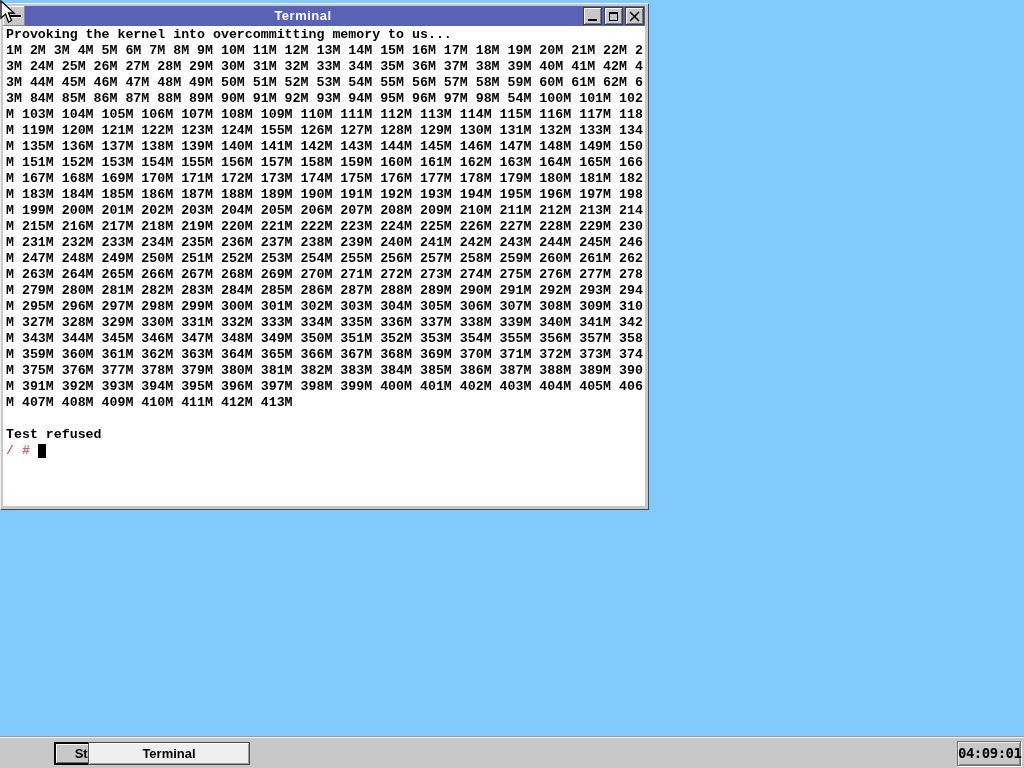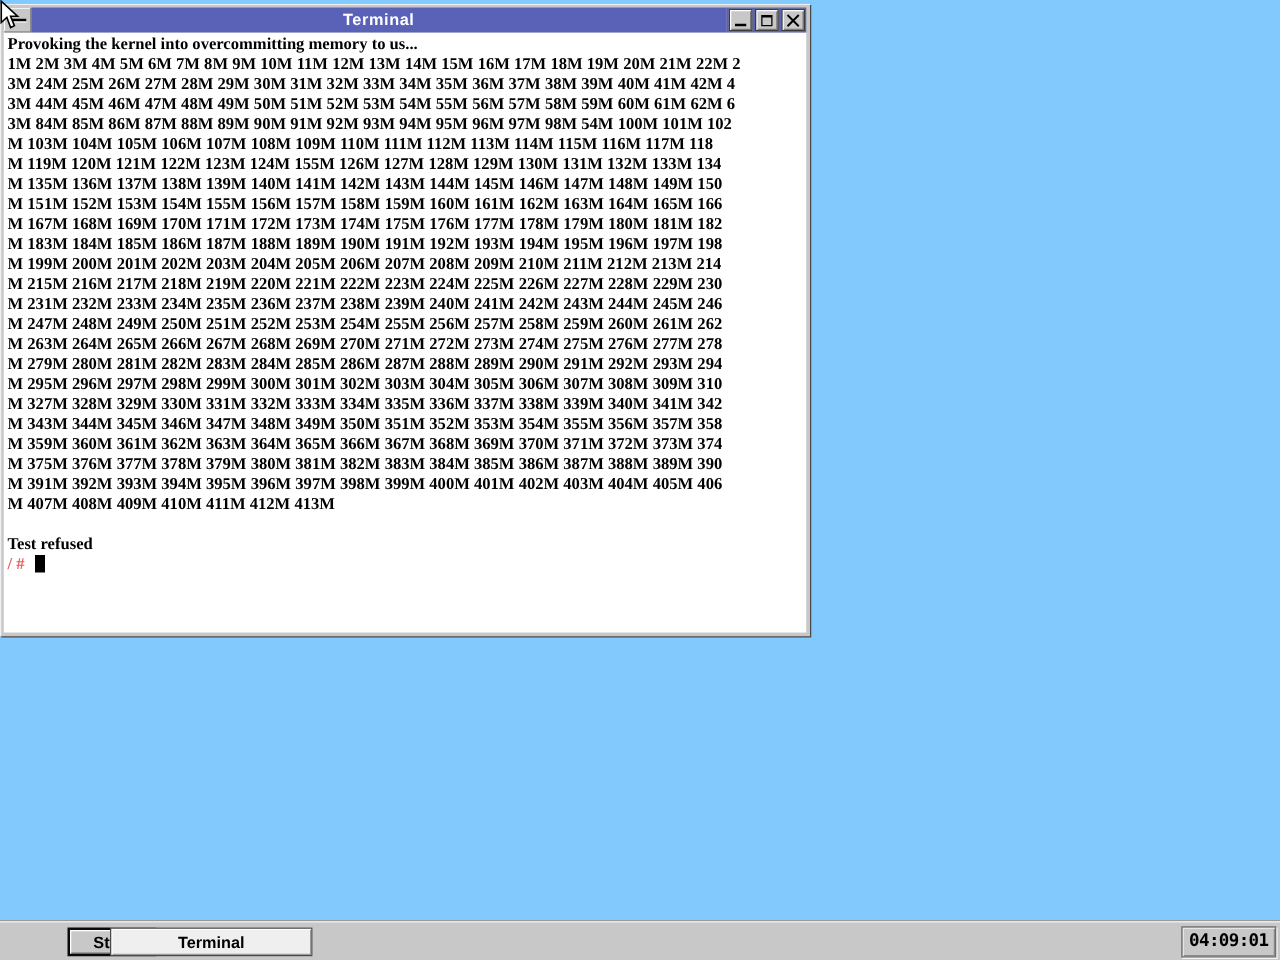--- a/index.html
+++ b/index.html
@@ -44,21 +44,21 @@
     display: flex; align-items: center; justify-content: center;
     position: relative; cursor: default;
   }
   .glyph-min { position: absolute; bottom: 3px; left: 4px; width: 9px; height: 2px; background: #000; }
   .glyph-max { width: 9px; height: 9px; border: 1px solid #000; border-top-width: 2px; }
   .glyph-close { width: 11px; height: 11px; }
 
   .terminal {
     background: #ffffff; width: 642px; height: 480px;
     overflow: hidden;
-    font-family: Liberation Serif, serif;
+    font-family: Liberation Mono, monospace;
     font-size: 13.28px; font-weight: bold;
     color: #000;
     padding-left: 3px; padding-top: 1px;
   }
   .term-line { white-space: pre; height: 16px; line-height: 16px; }
   .prompt-line { white-space: pre; height: 16px; line-height: 16px; display: flex; align-items: center; }
   .prompt-text { color: #E0605C; white-space: pre; }
   .cursor-block { display: inline-block; width: 8px; height: 14px; background: #000; margin-left: 8px; }
 
   
@@ -78,21 +78,21 @@
   }
   .task-btn {
     position: absolute; left: 88px; top: 4px; width: 162px; height: 23px;
     background: #efefef;
     border: 1px solid #4a4a4a;
     box-shadow: inset 1px 1px 0 #ffffff, inset -1px -1px 0 #9a9a9a;
     font: bold 13px "Liberation Sans", sans-serif;
     text-align: center; line-height: 21px; cursor: default;
   }
   .clock-box {
-    position: absolute; right: 3px; top: 3px; width: 76px; height: 25px;
+    position: absolute; right: 3px; top: 3px; width: 64px; height: 25px;
     background: #C8C8C8;
     border: 1px solid #6e6e6e;
     box-shadow: 1px 1px 0 #ffffff, inset 1px 1px 0 #efefef, inset -1px -1px 0 #8a8a8a;
     font: bold 14px "DejaVu Sans Mono", monospace;
     color: #000; text-align: center; line-height: 23px;
     letter-spacing: -0.5px;
   }
 </style>
 </head>
 <body>

